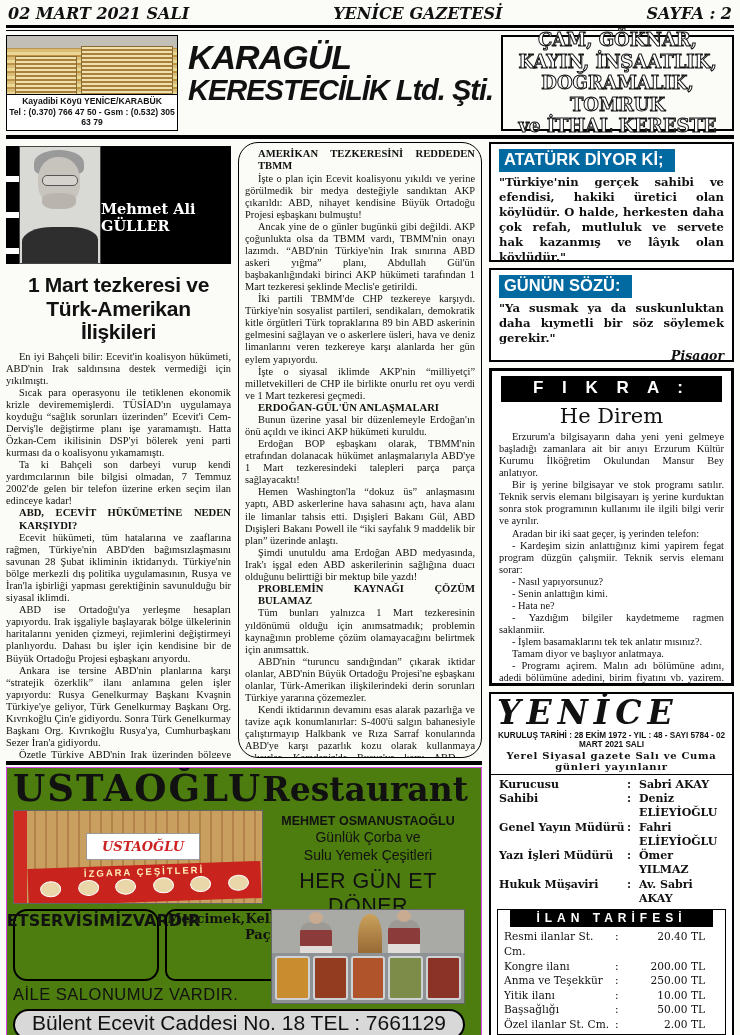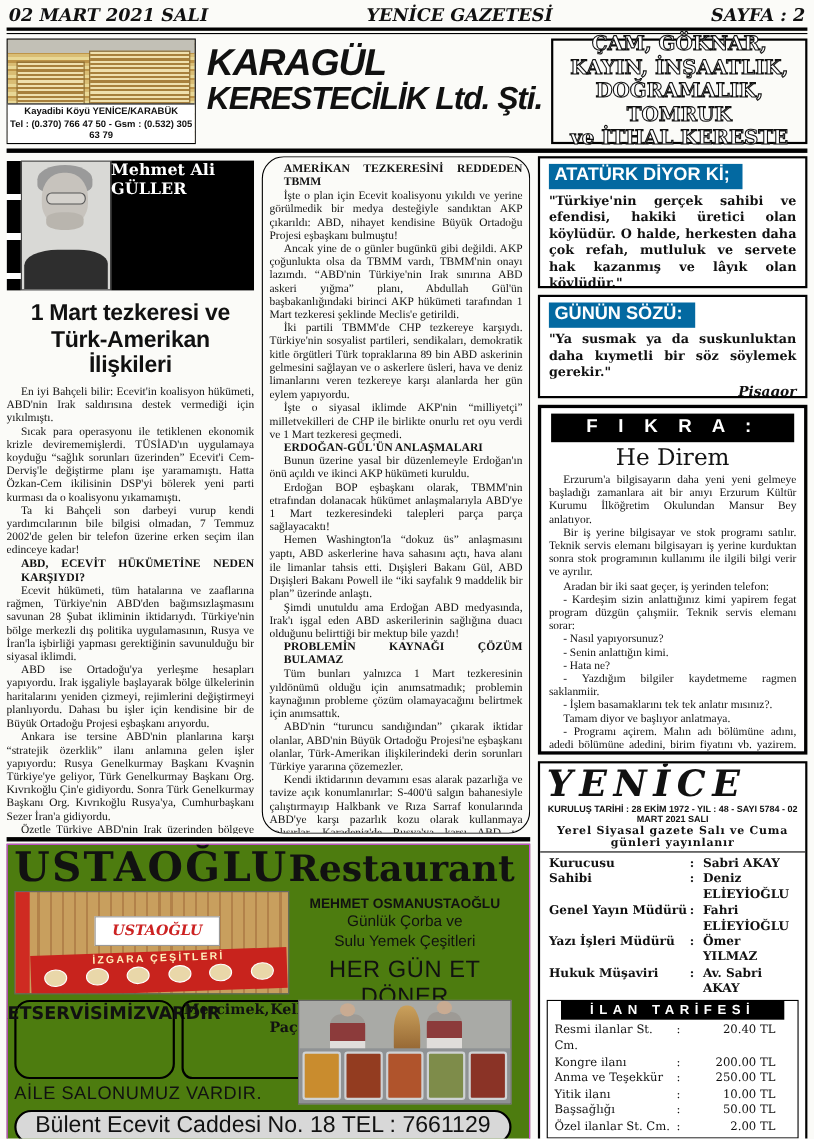--- a/index.html
+++ b/index.html
@@ -47,21 +47,21 @@
 
   
   .authbox{display:flex;height:118px;margin-top:4px;}
   .auth-strip{width:13px;background:repeating-linear-gradient(180deg,#000 0 30px,#fff 30px 36px);}
   .auth-photo{width:80px;border:1px solid #444;position:relative;background:#d9d9d6;overflow:hidden;}
   .ap-hair{position:absolute;top:3px;left:14px;width:50px;height:26px;background:#9a9a9a;border-radius:50% 50% 30% 30%;}
   .ap-face{position:absolute;top:10px;left:18px;width:42px;height:48px;background:#c7c3bd;border-radius:46% 46% 42% 42%;}
   .ap-glass{position:absolute;top:28px;left:22px;width:34px;height:9px;border:1.5px solid #555;border-radius:5px;background:rgba(255,255,255,.25);}
   .ap-beard{position:absolute;top:46px;left:22px;width:34px;height:16px;background:#b9b5ae;border-radius:40%;}
   .ap-body{position:absolute;bottom:0;left:2px;right:2px;height:36px;background:#2e2e2e;border-radius:40% 35% 0 0;}
-  .auth-band{flex:1;background:#000;color:#fff;display:flex;justify-content:center;
+  .auth-band{flex:1;background:#000;color:#fff;display:flex;align-items:flex-end;justify-content:center;
              padding-bottom:30px;font-family:"DejaVu Serif",serif;font-weight:bold;font-size:14.5px;}
   .arttitle{text-align:center;font-family:"Liberation Sans",sans-serif;font-weight:bold;
             font-size:21px;line-height:1.12;letter-spacing:-0.3px;margin:9px 0 7px 0;}
 
   
   .artbody{font-size:10.4px;line-height:1.16;text-align:justify;border-radius:20px;}
   .blk-p{text-indent:13px;}
   .blk-h{font-weight:bold;padding-left:13px;font-size:10.6px;}
 
   

